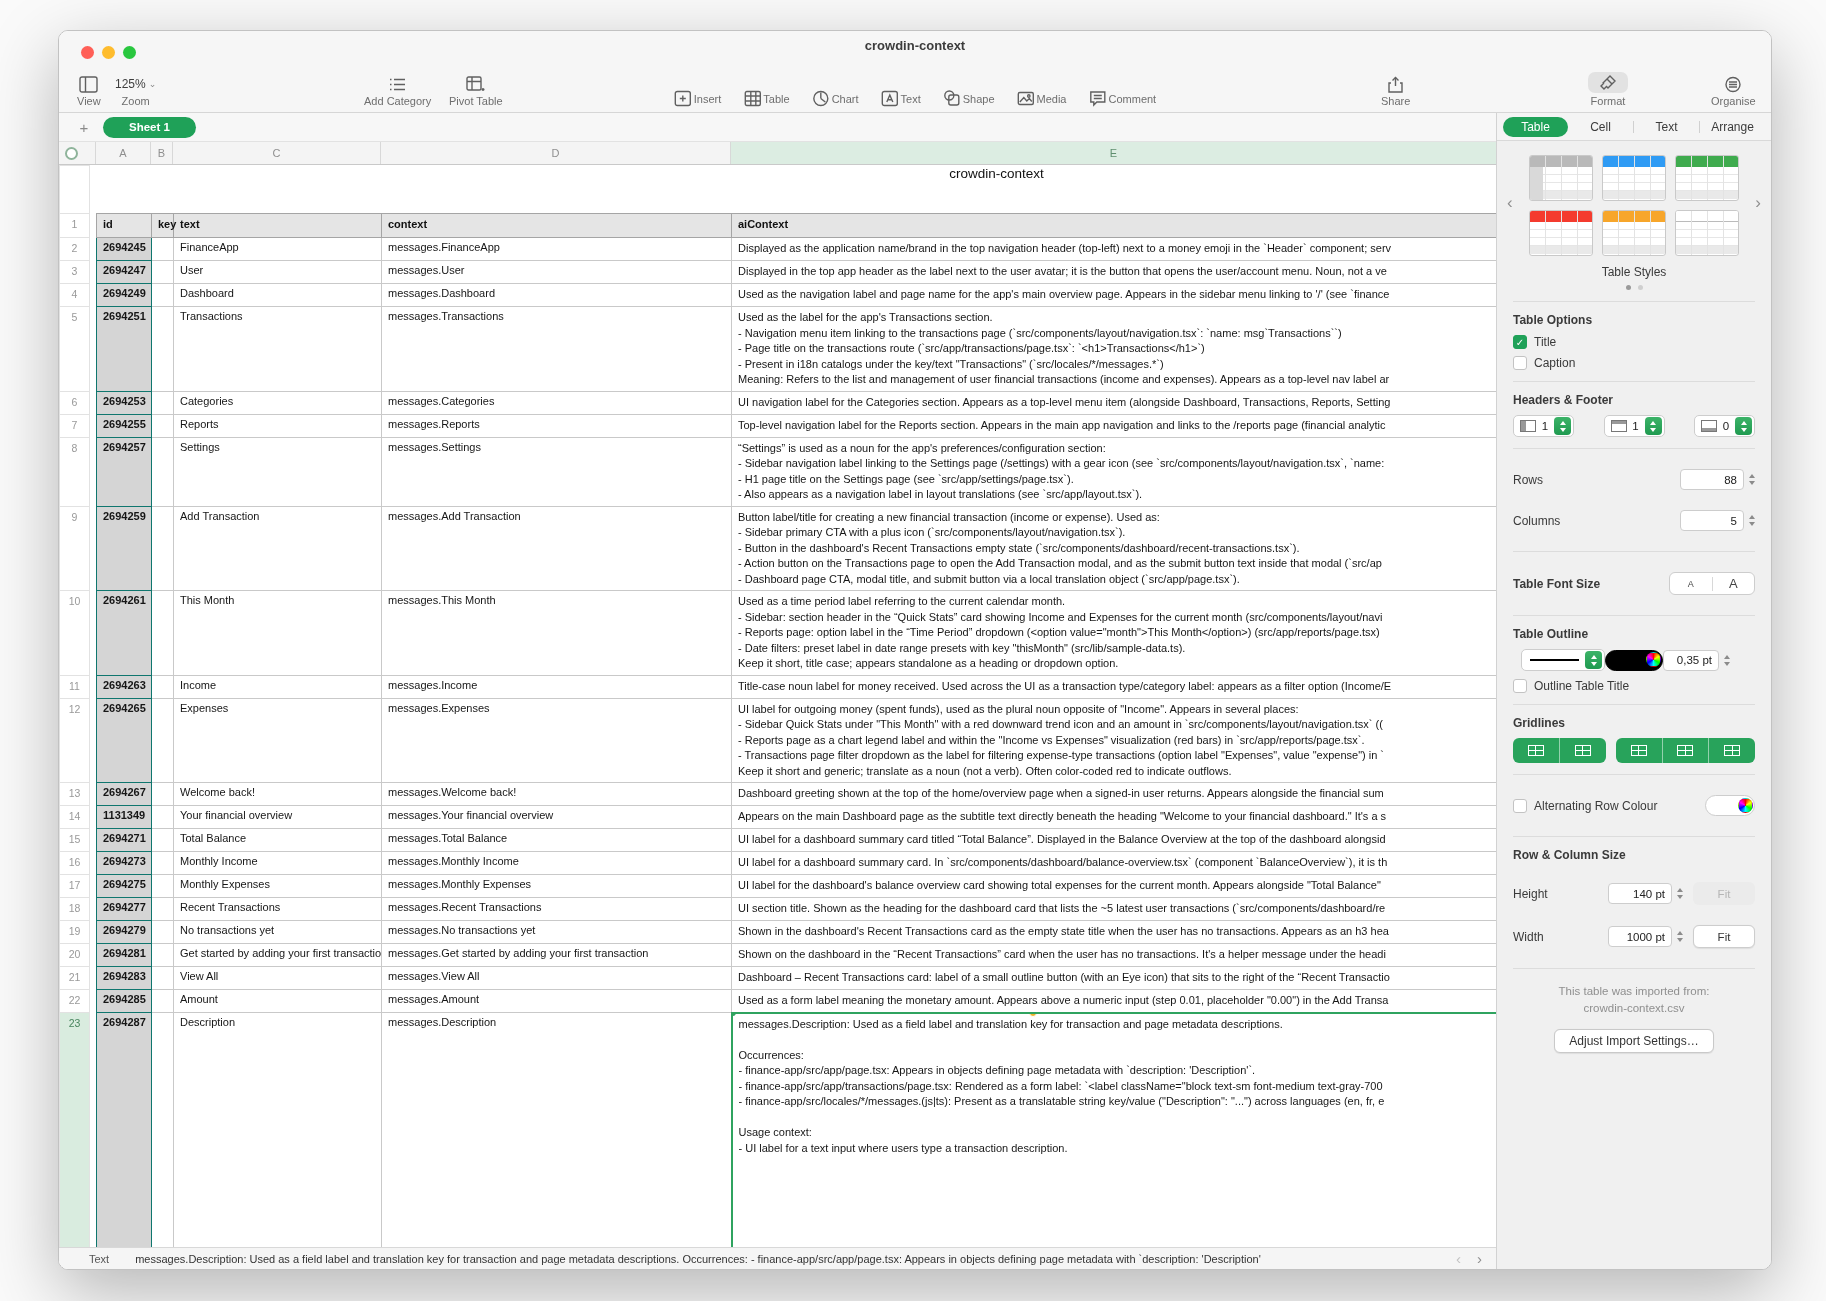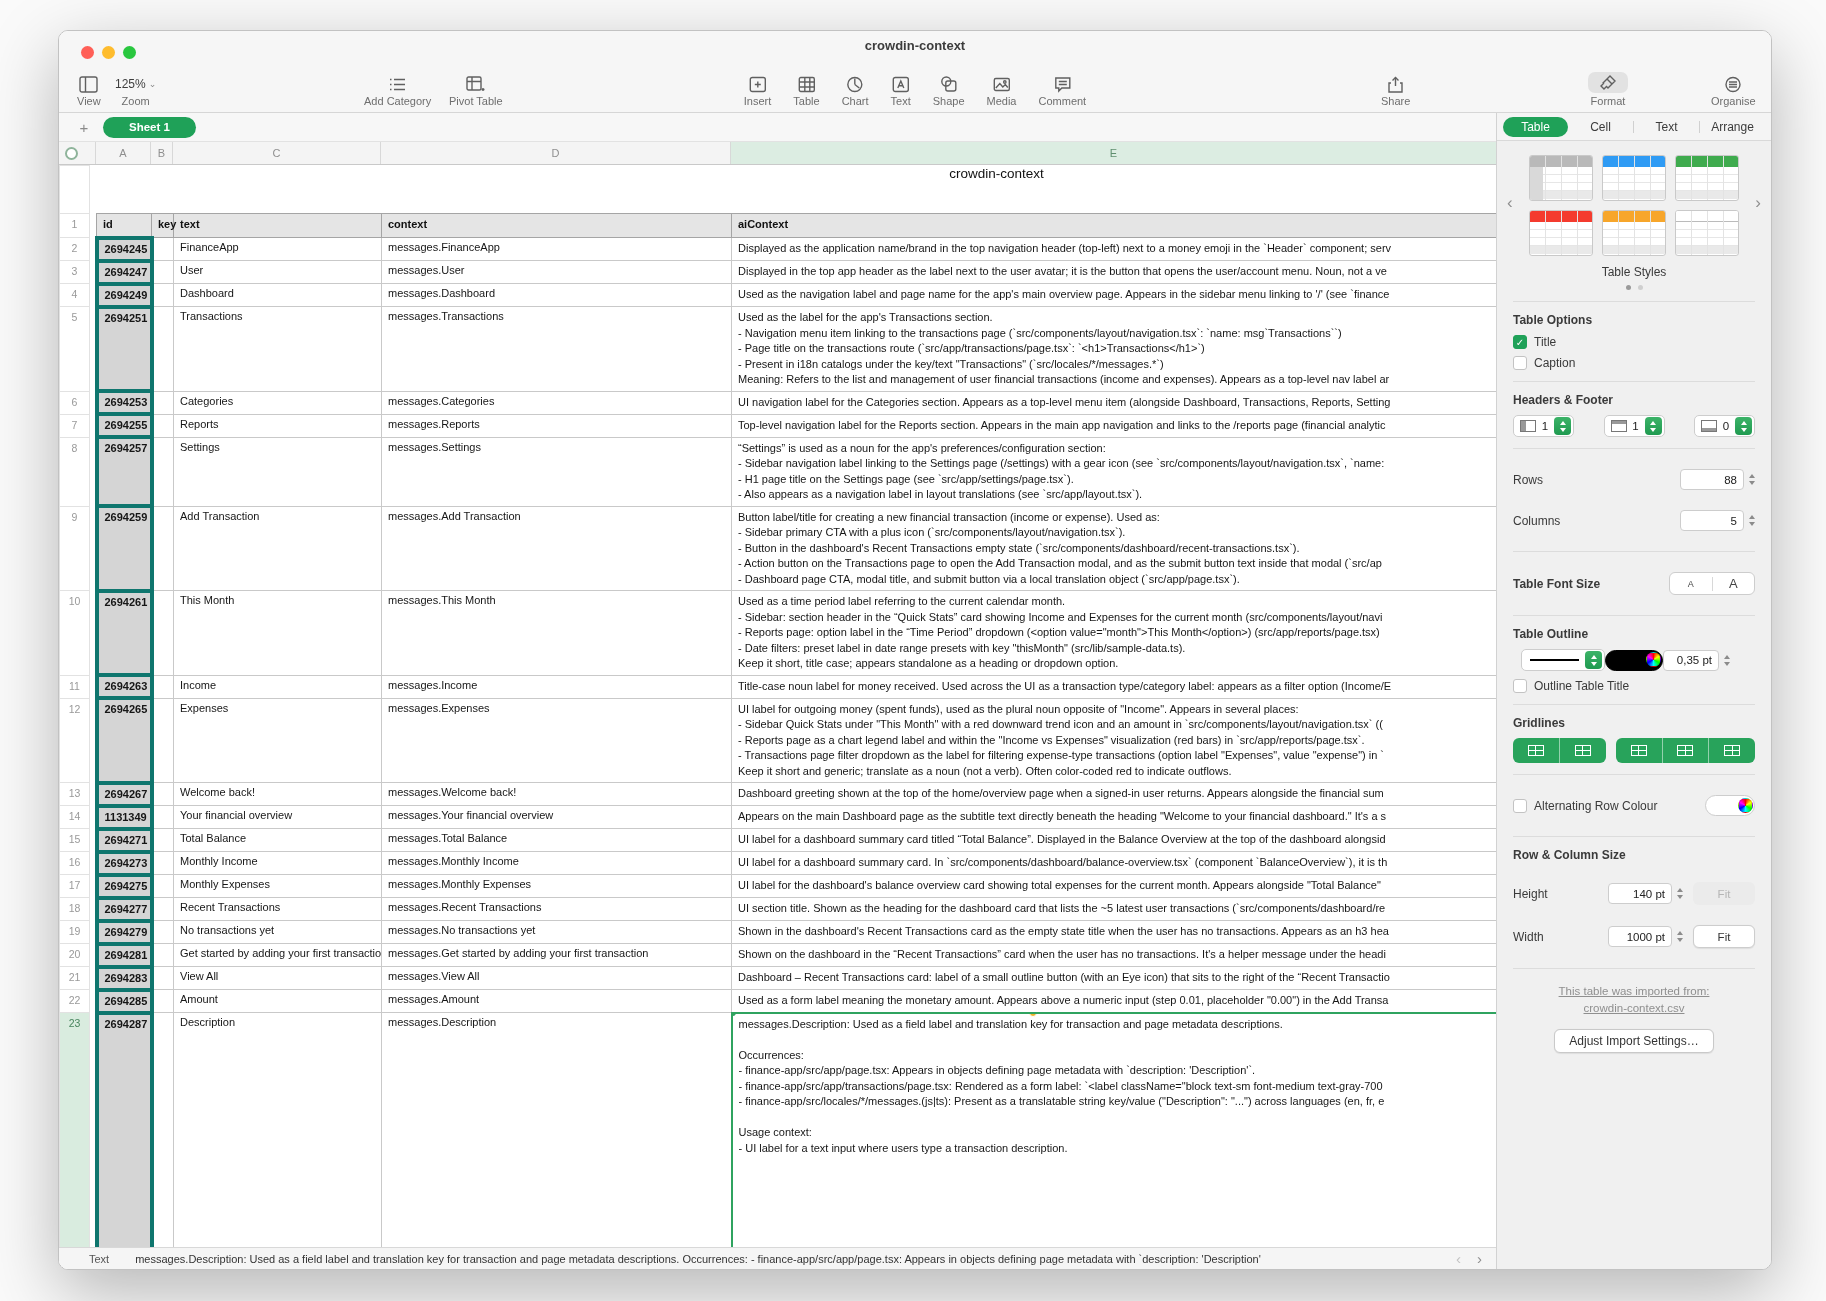--- a/index.html
+++ b/index.html
@@ -15,21 +15,21 @@
   .light{width:13px;height:13px;border-radius:50%;}
   .win-title{position:absolute;top:7px;left:0;right:0;text-align:center;font-size:13px;font-weight:700;color:#3c3c3c;}
   .tbgroup{position:absolute;bottom:5px;display:flex;flex-direction:column;align-items:center;gap:2px;}
   .tbgroup svg{display:block;}
   .tblabel{font-size:11px;color:#6e6e6e;white-space:nowrap;}
   .tb-view{left:18px;} .tb-zoom{left:56px;}
   .zoomval{font-size:12px;color:#3e3e3e;height:18px;display:flex;align-items:center;gap:3px;}
   .zoomval .caret{font-size:9px;color:#888;}
   .tb-addcat{left:305px;} .tb-pivot{left:390px;}
   .tb-center{left:50%;transform:translateX(-50%);flex-direction:row;display:flex;gap:22px;bottom:5px;position:absolute;}
-  .tb-item{display:flex;flex-direction:column;align-items:center;gap:2px;}
+  .tb-item{display:flex;flex-direction:row;align-items:center;gap:2px;}
   .tb-share{left:1322px;} .tb-format{left:1529px;} .tb-organise{left:1652px;}
   .iconbg{background:#e2e2e2;border-radius:7px;padding:2px 11px;}
   
   .workspace{flex:1;display:flex;min-height:0;}
   .main{width:1437px;display:flex;flex-direction:column;min-width:0;background:#fff;}
   
   .sheetbar{height:28px;flex:0 0 auto;background:#f7f7f7;display:flex;align-items:center;}
   .addsheet{margin-left:16px;color:#8a8a8a;font-size:15px;width:18px;text-align:center;}
   .sheettab{margin-left:10px;background:var(--accent);color:#fff;font-size:11.5px;font-weight:700;
     height:21px;line-height:21px;padding:0 26px;border-radius:11px;}
@@ -44,21 +44,21 @@
   .sheet{flex:1;overflow:hidden;position:relative;background:#fff;}
   table.grid{border-collapse:collapse;table-layout:fixed;width:1837px;font-size:11px;color:#161616;}
   table.grid td,table.grid th{vertical-align:top;}
   tr.title-row{height:48px;}
   td.tbl-title{text-align:center;vertical-align:middle;font-size:13.5px;color:#111;}
   td.gutter{background:#fff;border:1px solid #e2e2e2;color:#999;font-size:10.5px;text-align:center;padding-top:4px;}
   td.gutter-sel{background:#d9ecdf;color:#48855e;}
   td.gap{border:none;background:#fff;}
   tr.header-row{height:24px;}
   tr.header-row th{background:#e5e5e5;border:1px solid #a5a5a5;font-weight:700;text-align:left;padding:4px 6px;font-size:11px;color:#111;}
-  td.c-id{background:#d5d5d5;border:4px solid #0f766e;font-weight:700;padding:3px 6px;white-space:nowrap;}
+  td.c-id{background:#d5d5d5;border:1px solid #0f766e;font-weight:700;padding:3px 6px;white-space:nowrap;}
   td.c-key,td.c-text,td.c-context,td.c-ai{border:1px solid #c9c9c9;padding:3px 6px;white-space:nowrap;overflow:hidden;}
   tr.single{height:23px;}
   .ai-line{white-space:nowrap;line-height:15.5px;overflow:hidden;}
   tr.row-sel{height:320px;}
   td.selected-cell{position:relative;border:2px solid #2fa35f;}
   .handle{position:absolute;border-radius:50%;}
   .h-tl{left:-4px;top:-5px;width:7px;height:7px;background:#fff;border:2px solid #2fa35f;}
   .h-top{left:296px;top:-5px;width:8px;height:8px;background:#f0b32a;border:1px solid #fff;}
   
   .statusbar{height:22px;flex:0 0 auto;background:#f5f5f5;border-top:1px solid #d8d8d8;display:flex;align-items:center;font-size:11px;}
@@ -127,21 +127,21 @@
   .ggroups{display:flex;gap:10px;margin:8px 0;}
   .ggroup{display:flex;height:25px;border-radius:6px;overflow:hidden;background:#28a35b;align-items:stretch;}
   .ggroup.g2{flex:2;} .ggroup.g3{flex:3;}
   .gbtn{flex:1;display:flex;align-items:center;justify-content:center;}
   .gsep{width:1px;background:rgba(255,255,255,.5);}
   .ggrid{width:16px;height:11px;border:1px solid #fff;
     background:linear-gradient(#fff,#fff) 50% 0/1px 100% no-repeat,linear-gradient(#fff,#fff) 0 50%/100% 1px no-repeat;}
   .fit{width:62px;height:23px;border-radius:6px;display:flex;align-items:center;justify-content:center;font-size:11.5px;margin-left:10px;text-align:right;}
   .fit.disabled{background:#ebebeb;color:#b5b5b5;}
   .fit.enabled{background:#fff;border:1px solid #cdcdcd;color:#333;box-shadow:0 .5px 1px rgba(0,0,0,.08);}
-  .imported{margin-top:14px;text-align:center;font-size:11.5px;color:#8f8f8f;line-height:17px;text-decoration:underline;}
+  .imported{margin-top:14px;text-align:center;font-size:11.5px;color:#8f8f8f;line-height:17px;}
   .adjust-btn{display:block;margin:12px auto 0;height:24px;padding:0 14px;background:#fff;border:1px solid #c9c9c9;
     border-radius:6px;font-size:12px;color:#333;font-family:inherit;box-shadow:0 .5px 1px rgba(0,0,0,.08);}
   .icon-svg{stroke:#606060;fill:none;stroke-width:1.4;}
 </style>
 </head>
 <body>
 
 <div class="desktop">
   <div class="window">
 

